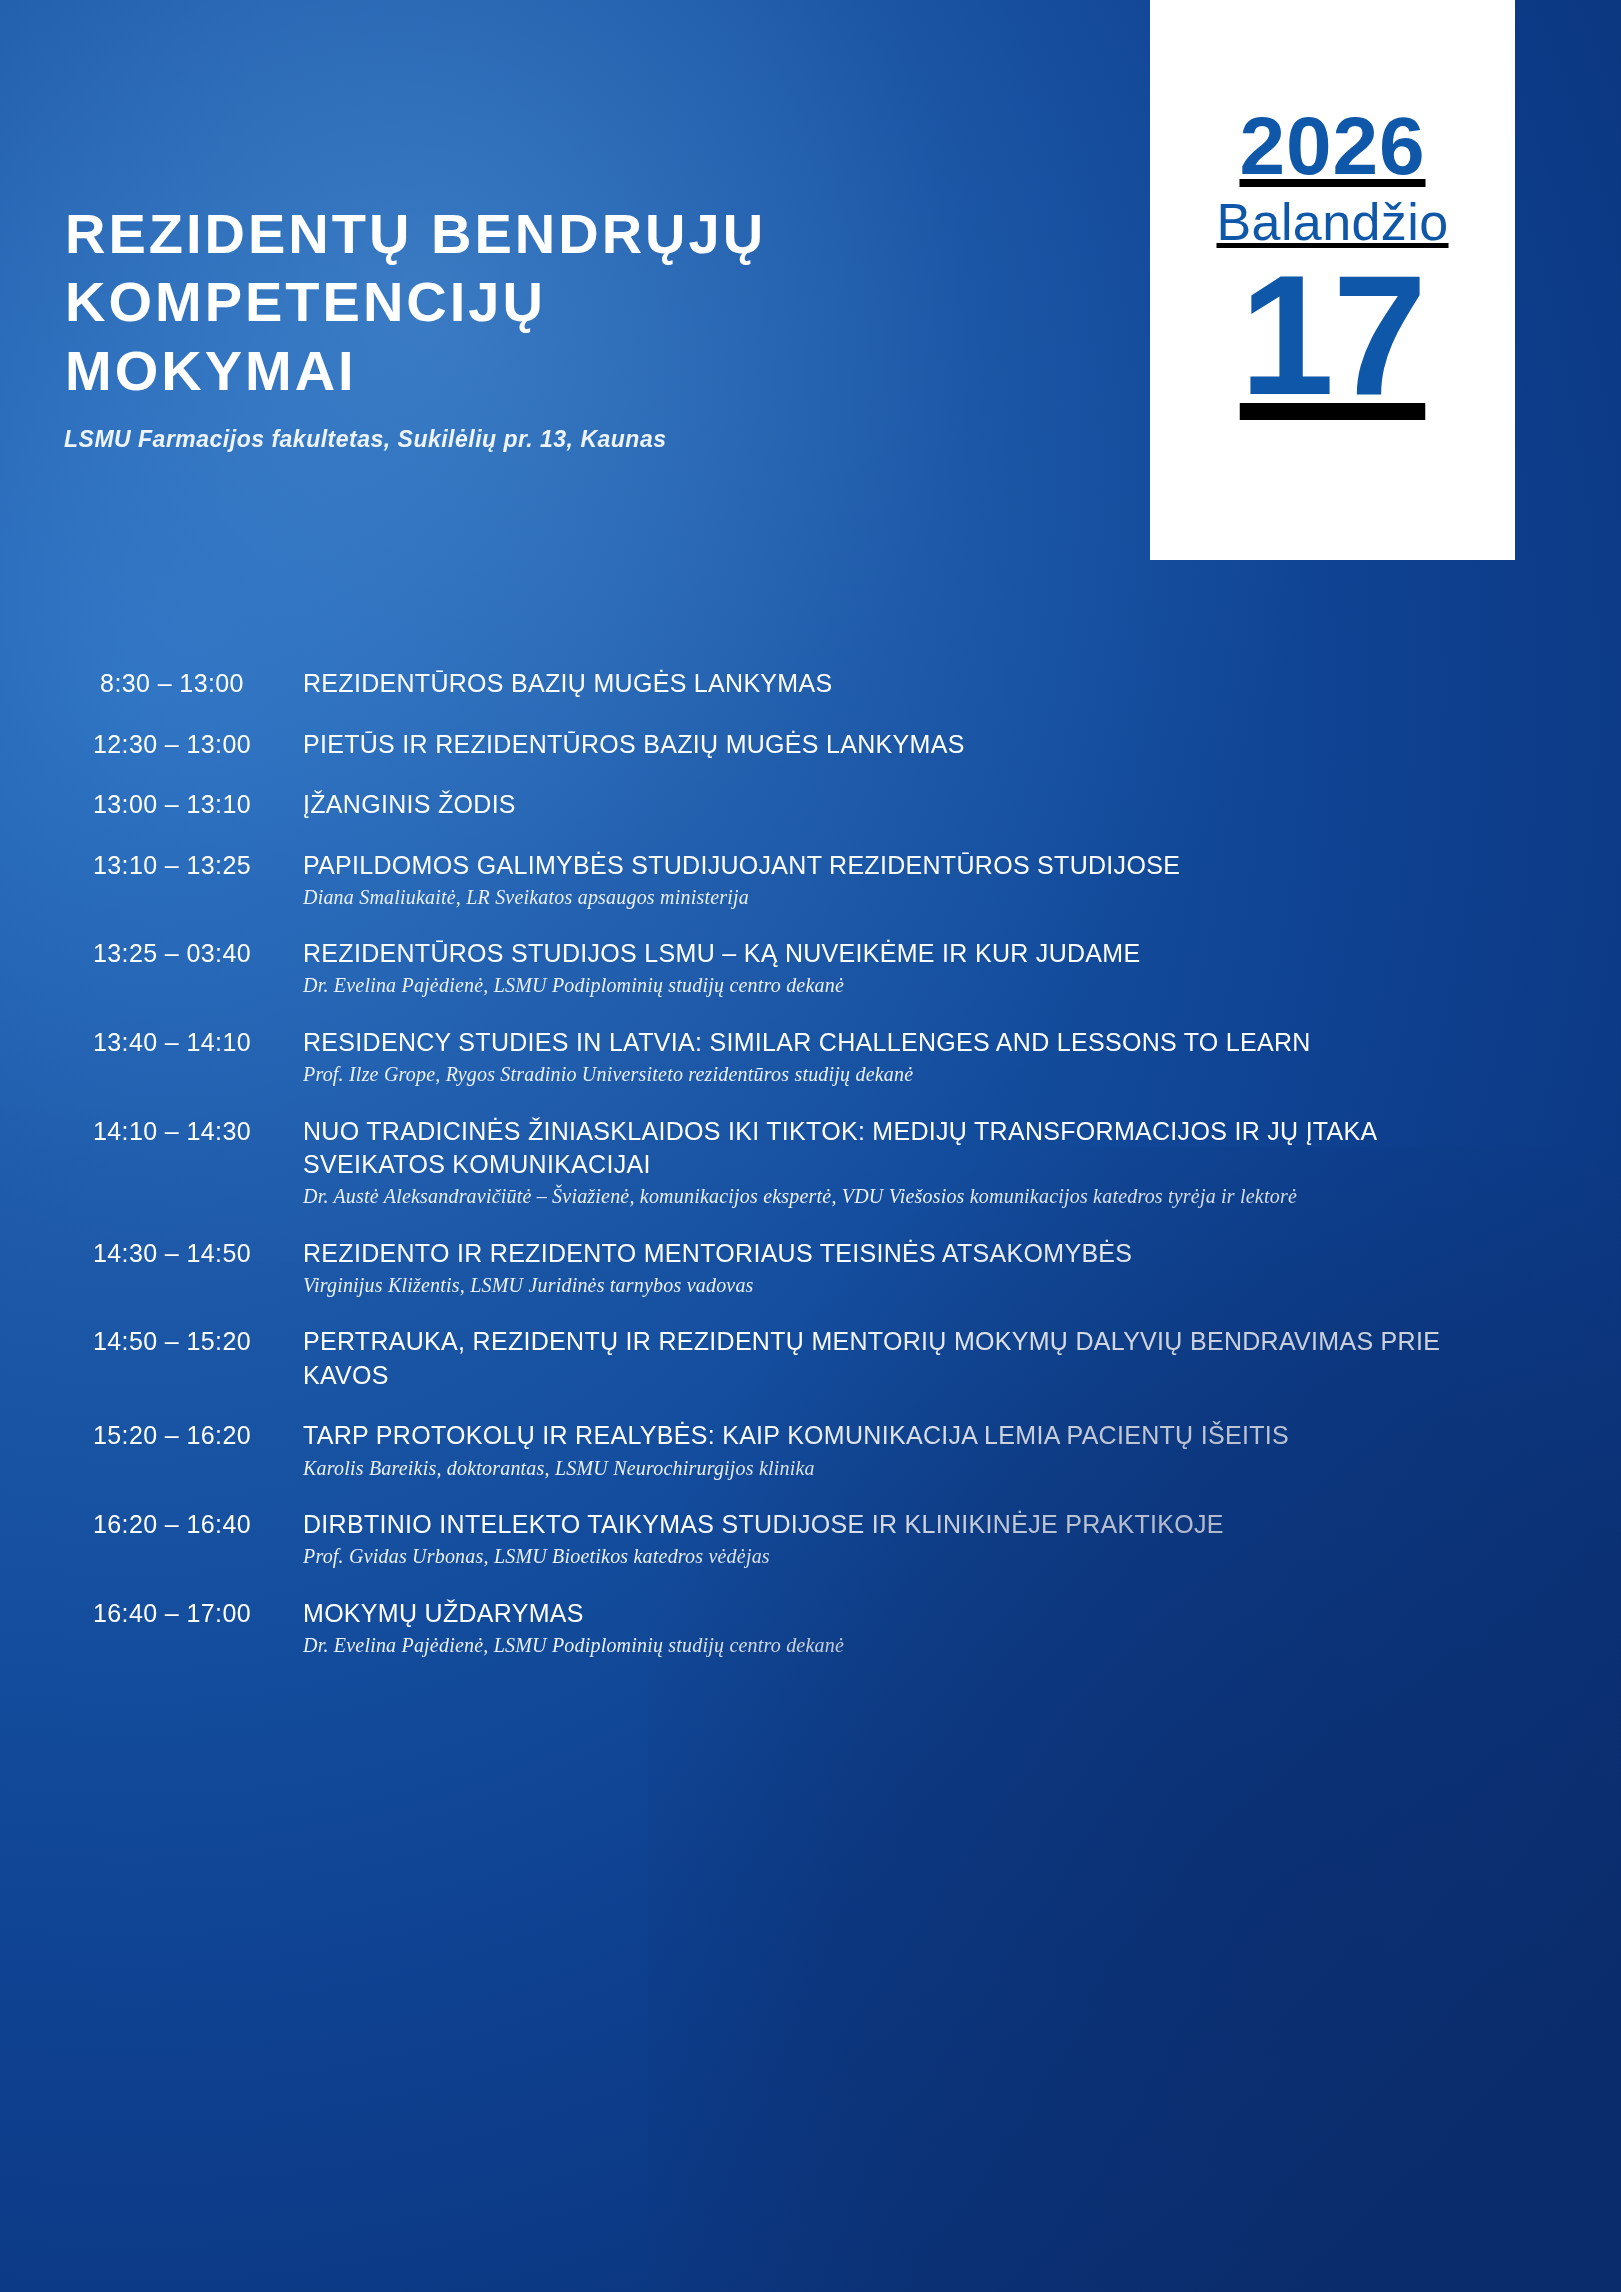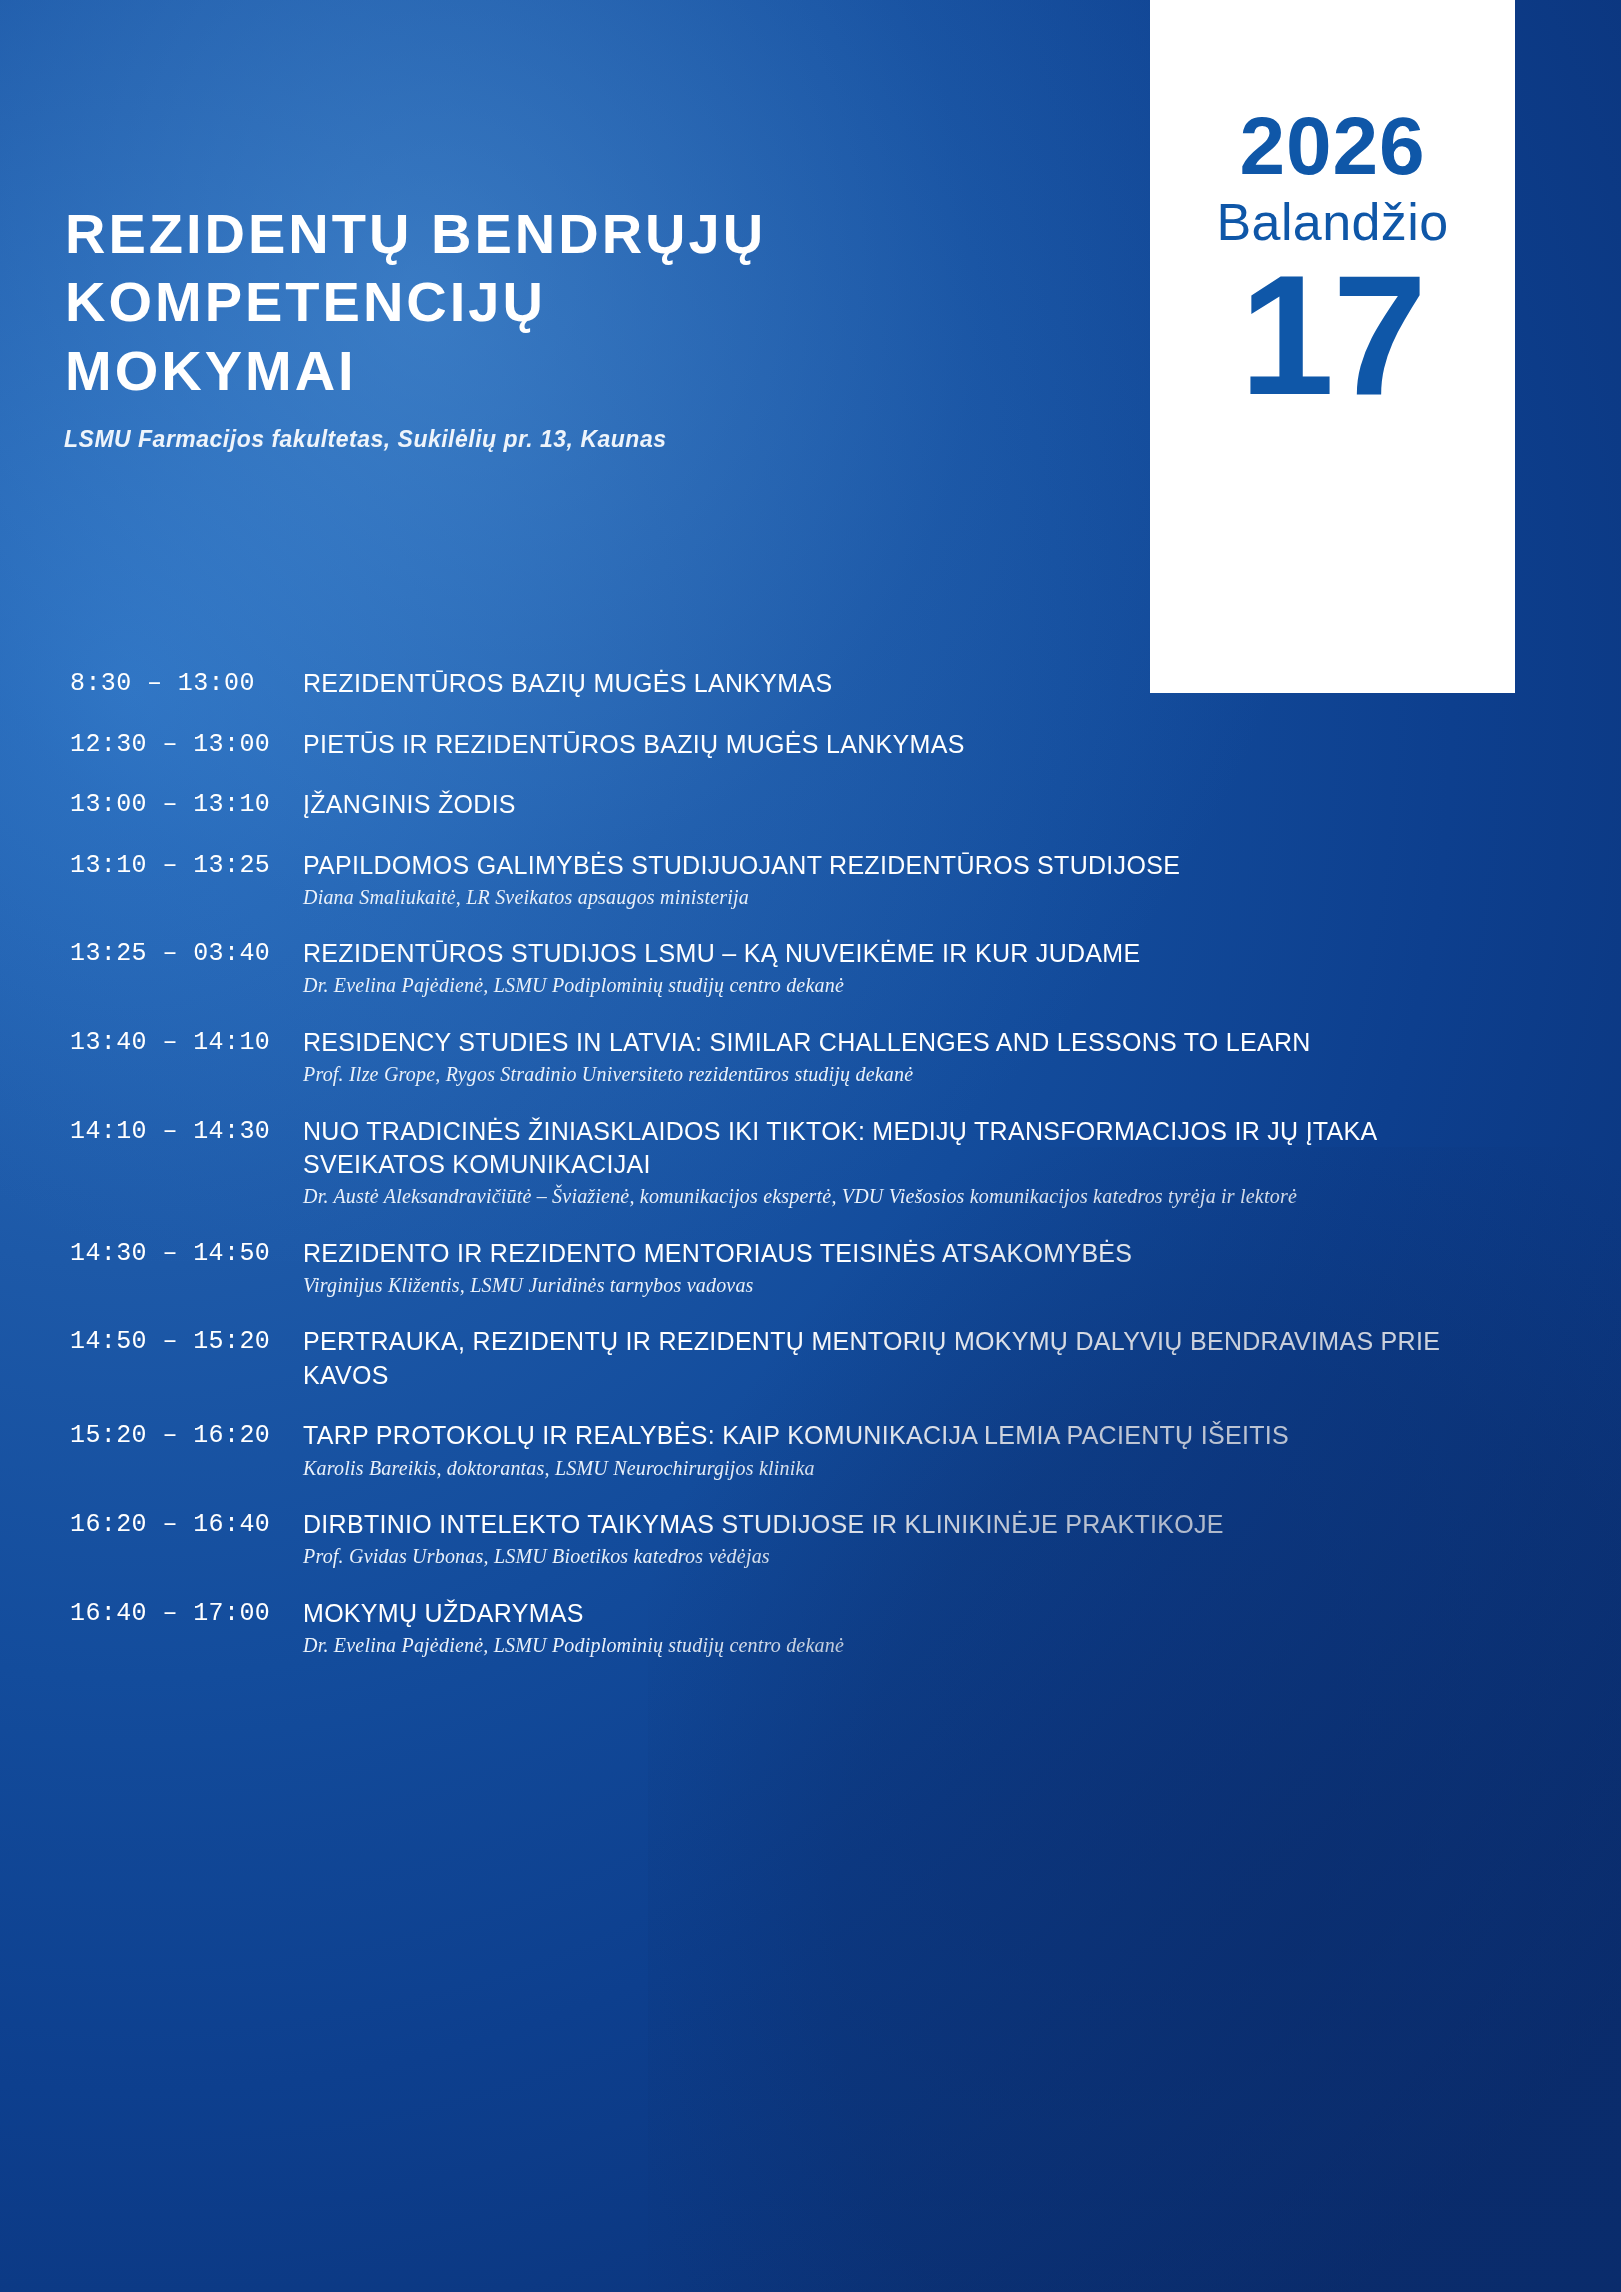--- a/index.html
+++ b/index.html
@@ -75,28 +75,29 @@
     font-weight: bold;
     letter-spacing: 0.5px;
   }
 
   
   .date-card {
     position: absolute;
     right: 106px;
     top: 0;
     width: 365px;
-    height: 693px;
+    height: 560px;
     background: #ffffff;
     display: flex;
     flex-direction: column;
     align-items: center;
     justify-content: flex-start;
     padding-top: 107px;
     box-sizing: border-box;
+    text-decoration: underline;
   }
   .date-year {
     color: #0f57a8;
     font-family: "Liberation Sans", sans-serif;
     font-weight: bold;
     font-size: 82px;
     line-height: 0.95;
     letter-spacing: 0.9px;
   }
   .date-month {
@@ -136,24 +137,24 @@
   .schedule {
     margin: 0 70px 0 70px;
   }
   .slot {
     display: flex;
     align-items: flex-start;
     margin-bottom: 27px;
   }
   .slot-time {
     flex: 0 0 233px;
-    text-align: left;
+    text-align: center;
     padding-right: 29px;
     color: #ffffff;
-    font-family: Liberation Mono, monospace;
+    font-family: Liberation Sans, sans-serif;
     font-size: 25px;
     letter-spacing: 0.4px;
     line-height: 1.34;
     white-space: nowrap;
     box-sizing: border-box;
   }
   .slot-body {
     flex: 1 1 auto;
     padding-right: 27px;
   }

